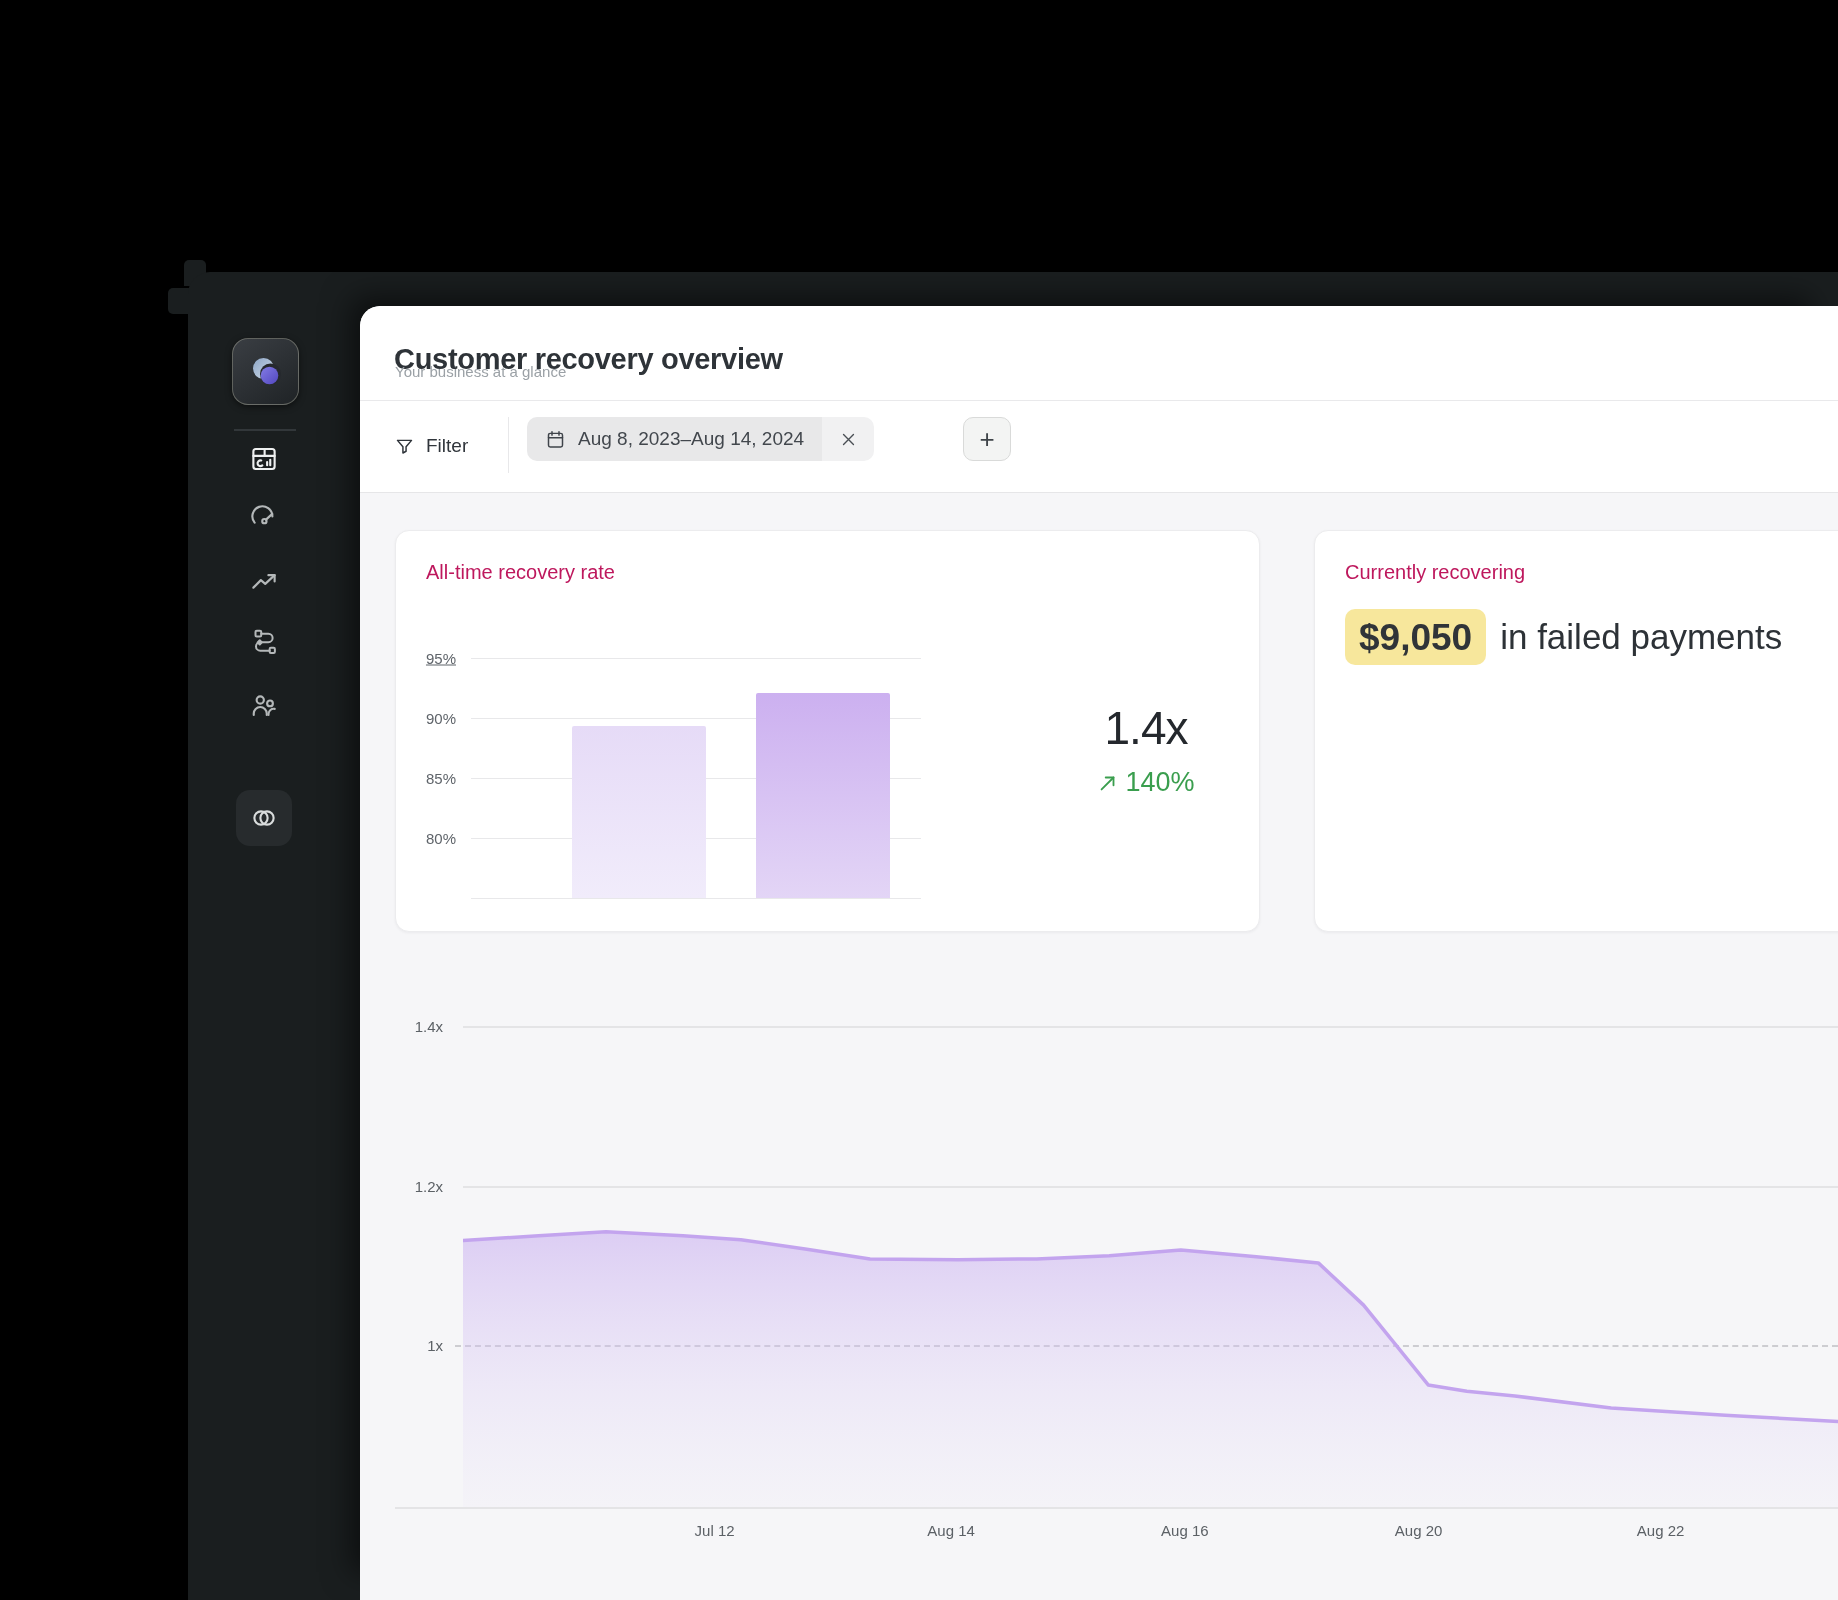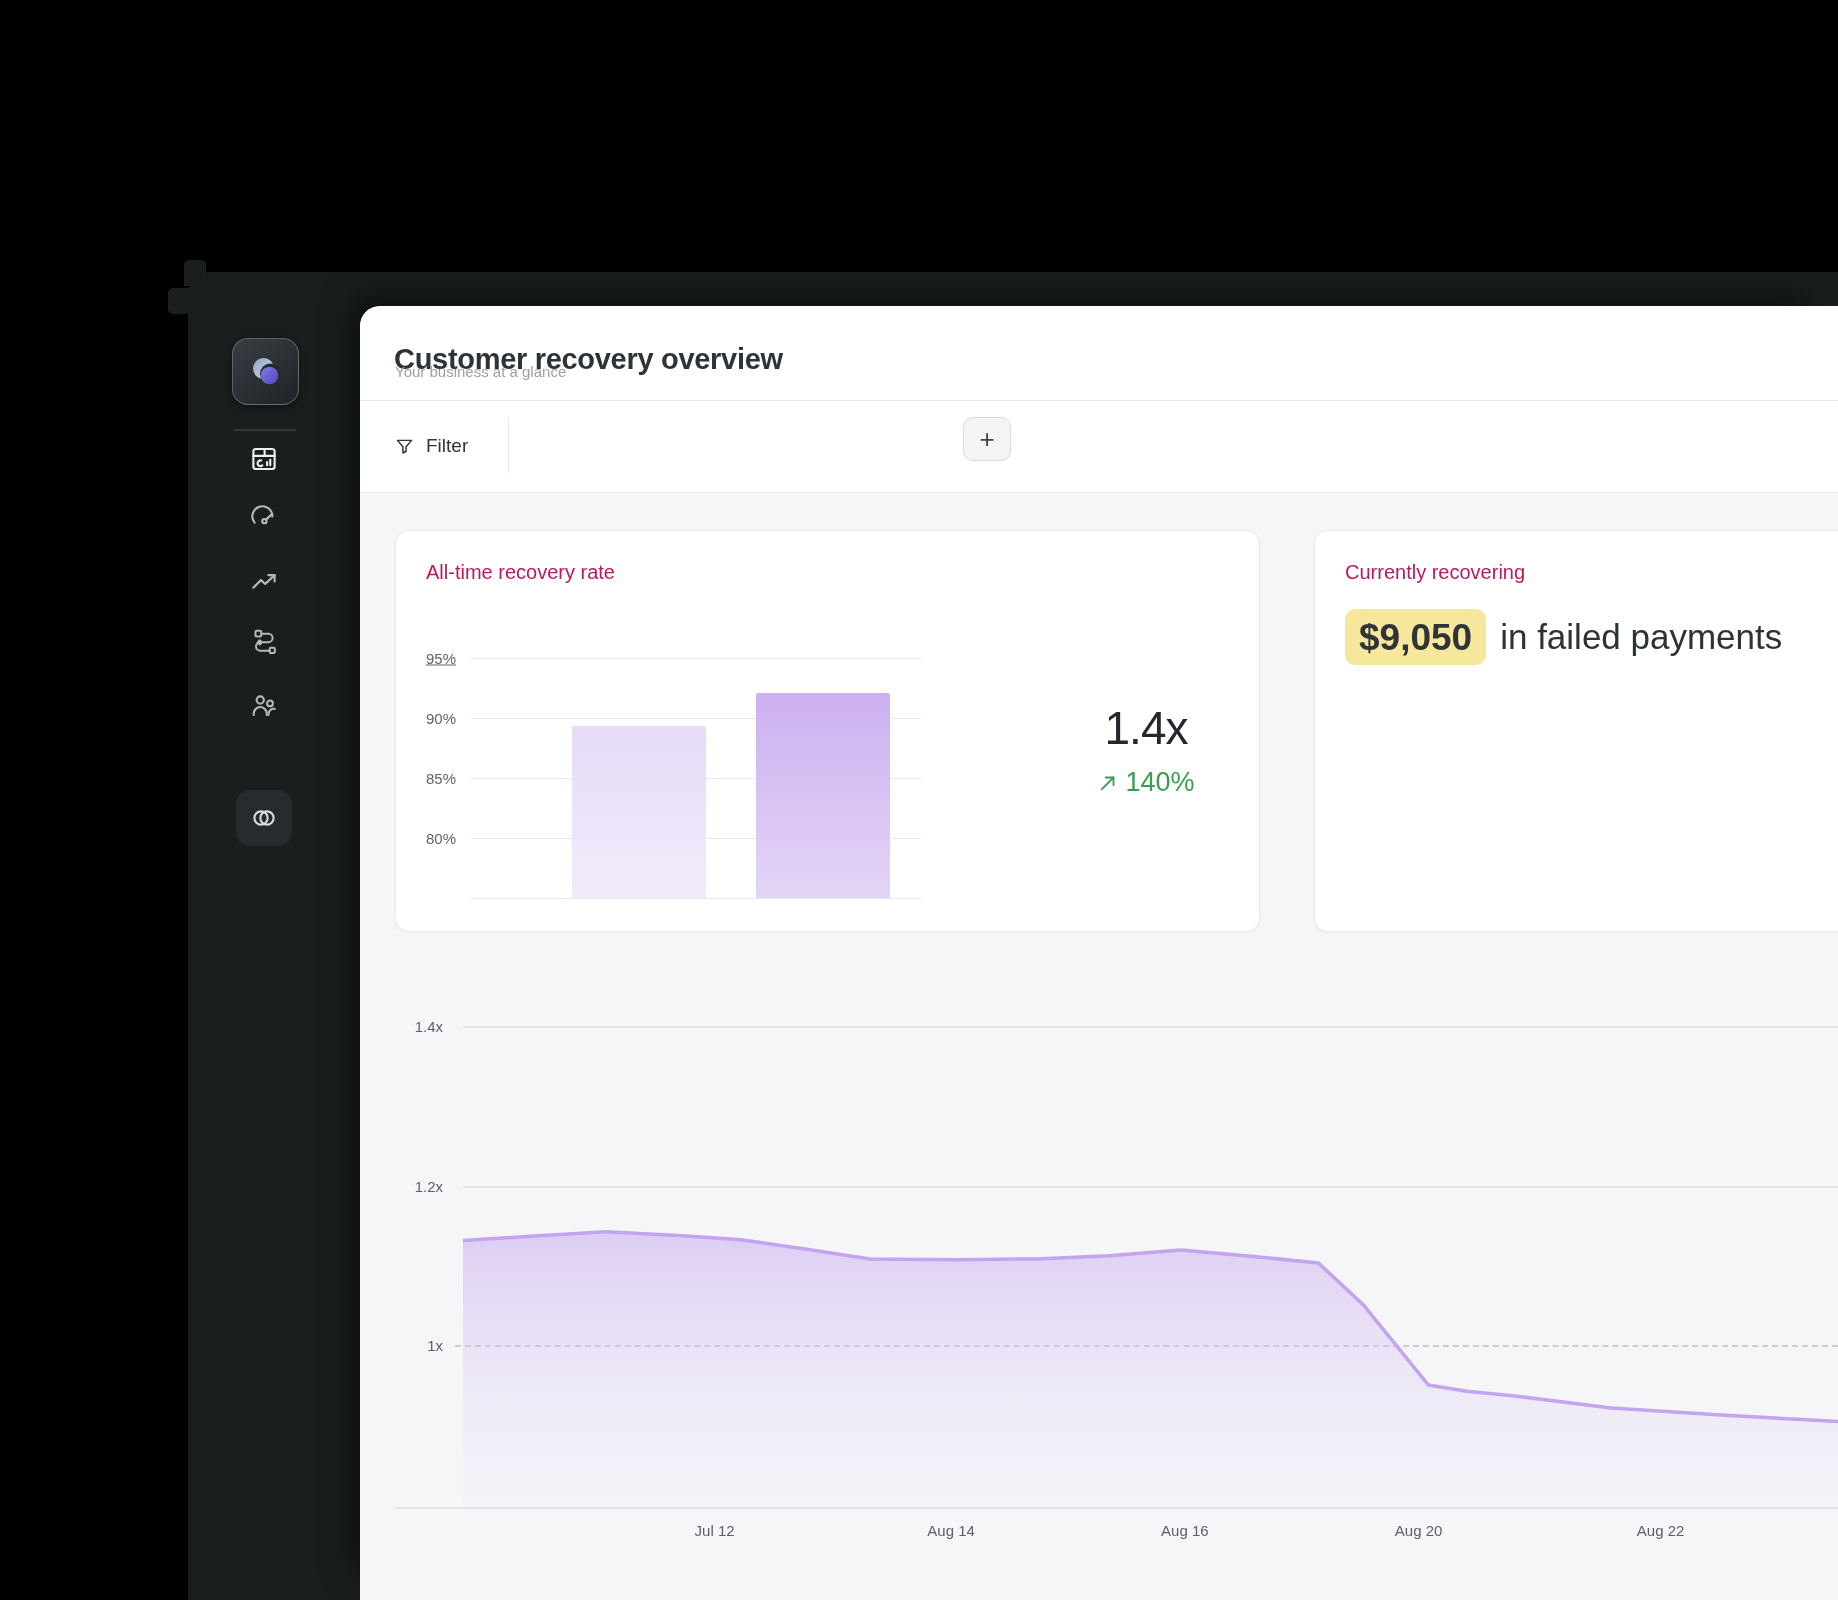--- a/index.html
+++ b/index.html
@@ -178,20 +178,34 @@
 
     <div class="filter-bar">
       <div class="filter-btn">
         <svg viewBox="0 0 24 24" fill="none" stroke="currentColor" stroke-width="1.7" stroke-linecap="round" stroke-linejoin="round">
           <path d="M4 5h16l-6.2 7.3v5.1l-3.6 2V12.3L4 5z"></path>
         </svg>
         <span>Filter</span>
       </div>
       <div class="vert-divider"></div>
 
+      <div class="date-chip">
+        <div class="chip-main">
+          <svg viewBox="0 0 24 24" fill="none" stroke="currentColor" stroke-width="1.7" stroke-linecap="round" stroke-linejoin="round">
+            <rect x="4" y="5" width="16" height="15.5" rx="2"></rect>
+            <path d="M8 3v4M16 3v4M4 10h16"></path>
+          </svg>
+          <span>Aug 8, 2023–Aug 14, 2024</span>
+        </div>
+        <div class="chip-close">
+          <svg viewBox="0 0 24 24" fill="none" stroke="currentColor" stroke-width="1.9" stroke-linecap="round">
+            <path d="M5 5l14 14M19 5L5 19"></path>
+          </svg>
+        </div>
+      </div>
 
       <button class="add-filter-btn">
         <span>+</span>
       </button>
     </div>
 
     <div class="card card-rate">
       <div class="card-title">All-time recovery rate</div>
       <div class="minichart" id="minichart">
           <div class="mini-gridline" style="top: 127px;"></div>

